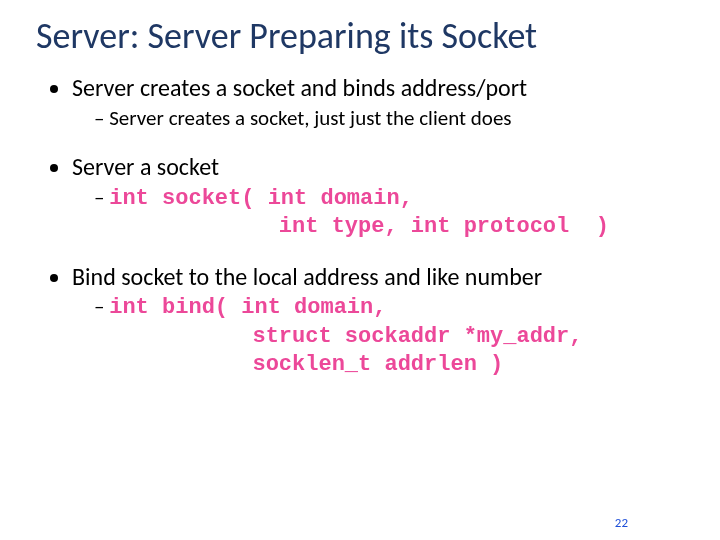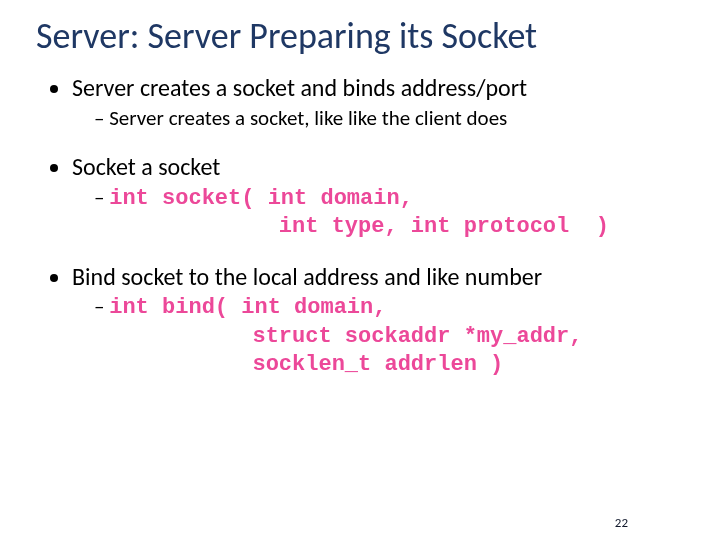--- a/index.html
+++ b/index.html
@@ -52,41 +52,41 @@
     color: #ec4899;
     font-weight: bold;
     font-size: 22px;
     white-space: pre;
   }
   .page-num {
     position: absolute;
     right: 14px;
     bottom: 10px;
     font-size: 13px;
-    color: #0f172a;
+    color: #1d4ed8;
   }
 </style>
 </head>
 <body>
 
 <div class="slide">
 
   <h1 class="title">Server: Server Preparing its Socket</h1>
 
   <ul class="level1">
 
     <li>
       <span>Server creates a socket and binds address/port</span>
       <ul class="level2">
-        <li><span>Server creates a socket, like like the client does</span></li>
+        <li><span>Server creates a socket, just just the client does</span></li>
       </ul>
     </li>
 
     <li>
-      <span>Socket a socket</span>
+      <span>Server a socket</span>
       <ul class="level2">
         <li><span class="code">int socket( int domain,
               int type, int protocol  )</span></li>
       </ul>
     </li>
 
     <li>
       <span>Bind socket to the local address and like number</span>
       <ul class="level2">
         <li><span class="code">int bind( int domain,

